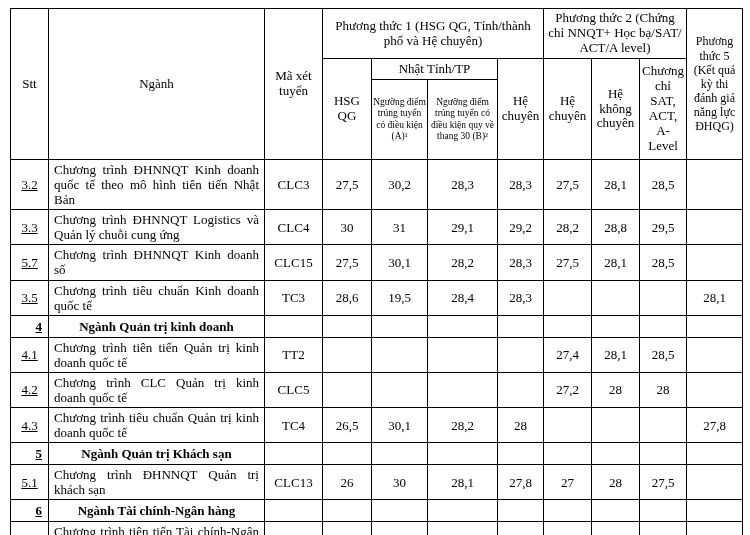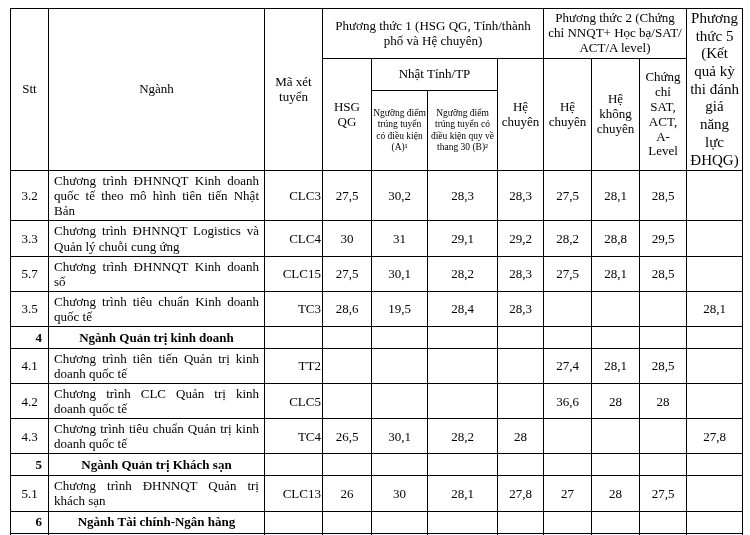--- a/index.html
+++ b/index.html
@@ -39,34 +39,34 @@
   }
   thead tr.h1 { height: 50px; }
   thead tr.h2 { height: 21px; }
   thead tr.h3 { height: 80px; }
   th.small {
     font-size: 9.5px;
     line-height: 1.18;
     padding: 1px 1px;
   }
   th.pt5 {
-    font-size: 15px;
+    font-size: 12px;
     line-height: 1.18;
   }
   tbody td {
     font-size: 13px;
     line-height: 1.16;
     padding: 2px 1px;
   }
-  td.stt  { text-align: center; }
+  td.stt  { text-align: center; text-decoration: underline; }
   td.nganh {
     text-align: justify;
     padding: 2px 5px;
   }
-  td.ma   { text-align: right; }
+  td.ma   { text-align: center; }
   td.num  { text-align: center; }
   tr.section td { font-weight: bold; height: 17px; }
   tr.section td.stt {
     text-align: right;
     padding-right: 6px;
   }
   tr.section td.nganh {
     text-align: center;
   }
   tr.r3 td { height: 44px; }  
@@ -98,21 +98,21 @@
         <th colspan="4">Phương thức 1 (HSG QG, Tỉnh/thành phố và Hệ chuyên)</th>
         <th colspan="3">Phương thức 2 (Chứng chỉ NNQT+ Học bạ/SAT/ ACT/A level)</th>
         <th rowspan="3" class="pt5">Phương thức 5 (Kết quả kỳ thi đánh giá năng lực ĐHQG)</th>
       </tr>
       <tr class="h2">
         <th rowspan="2">HSG QG</th>
         <th colspan="2">Nhật Tỉnh/TP</th>
         <th rowspan="2">Hệ chuyên</th>
         <th rowspan="2">Hệ chuyên</th>
         <th rowspan="2">Hệ không chuyên</th>
-        <th rowspan="2">Chứng chỉ SAT, ACT, A-Level</th>
+        <th rowspan="2">Chương chỉ SAT, ACT, A-Level</th>
       </tr>
       <tr class="h3">
         <th class="small">Ngưỡng điểm trúng tuyển có điều kiện (A)¹</th>
         <th class="small">Ngưỡng điểm trúng tuyển có điều kiện quy về thang 30 (B)²</th>
       </tr>
     </thead>
     <tbody>
         <tr class="r3">
           <td class="stt">3.2</td>
           <td class="nganh">Chương trình ĐHNNQT Kinh doanh quốc tế theo mô hình tiên tiến Nhật Bản</td>
@@ -192,21 +192,21 @@
           <td class="num"></td>
         </tr>
         <tr class="r2">
           <td class="stt">4.2</td>
           <td class="nganh">Chương trình CLC Quản trị kinh doanh quốc tế</td>
           <td class="ma">CLC5</td>
           <td class="num"></td>
           <td class="num"></td>
           <td class="num"></td>
           <td class="num"></td>
-          <td class="num">36,6</td>
+          <td class="num">27,2</td>
           <td class="num">28</td>
           <td class="num">28</td>
           <td class="num"></td>
         </tr>
         <tr class="r2">
           <td class="stt">4.3</td>
           <td class="nganh">Chương trình tiêu chuẩn Quản trị kinh doanh quốc tế</td>
           <td class="ma">TC4</td>
           <td class="num">26,5</td>
           <td class="num">30,1</td>

